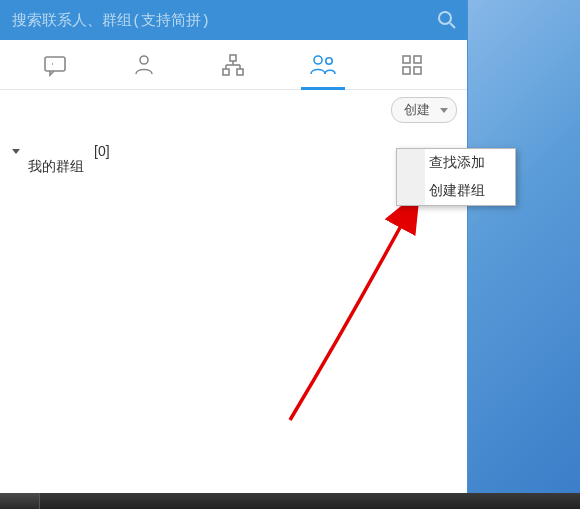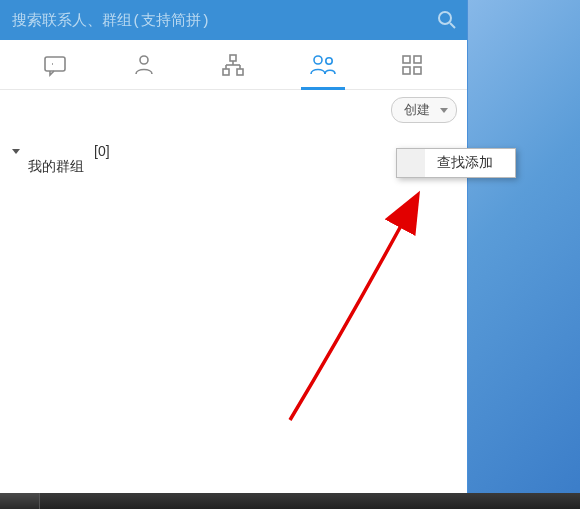--- a/index.html
+++ b/index.html
@@ -149,21 +149,21 @@
       font-size: 14px;
       color: #333;
     }
     .dropdown-icon-col {
       width: 28px;
       height: 28px;
       background: #f0f0f0;
       flex-shrink: 0;
     }
     .dropdown-text {
-      padding-left: 12px;
+      padding-left: 4px;
       flex: 1;
     }
     .arrow-svg {
       position: absolute;
       left: 270px;
       top: 170px;
       width: 180px;
       height: 260px;
       z-index: 15;
       pointer-events: none;
@@ -261,20 +261,24 @@
       <span class="group-count">[0]</span>
     </div>
   </div>
 
 </div>
 
 <div class="dropdown-menu">
   <div class="dropdown-item">
     <div class="dropdown-icon-col"></div>
     <div class="dropdown-text">查找添加</div>
+  </div>
+  <div class="dropdown-item">
+    <div class="dropdown-icon-col"></div>
+    <div class="dropdown-text">创建群组</div>
   </div>
 </div>
 
 <svg class="arrow-svg" viewBox="0 0 180 260">
   <defs>
     <marker id="arrowhead" markerWidth="12" markerHeight="12" refX="9" refY="5" orient="auto">
       <polygon points="0 0, 12 5, 0 10" fill="#e20000"></polygon>
     </marker>
   </defs>
   <path d="M 20 250 Q 80 150 145 30" stroke="#e20000" stroke-width="3.5" fill="none" marker-end="url(#arrowhead)"></path>

